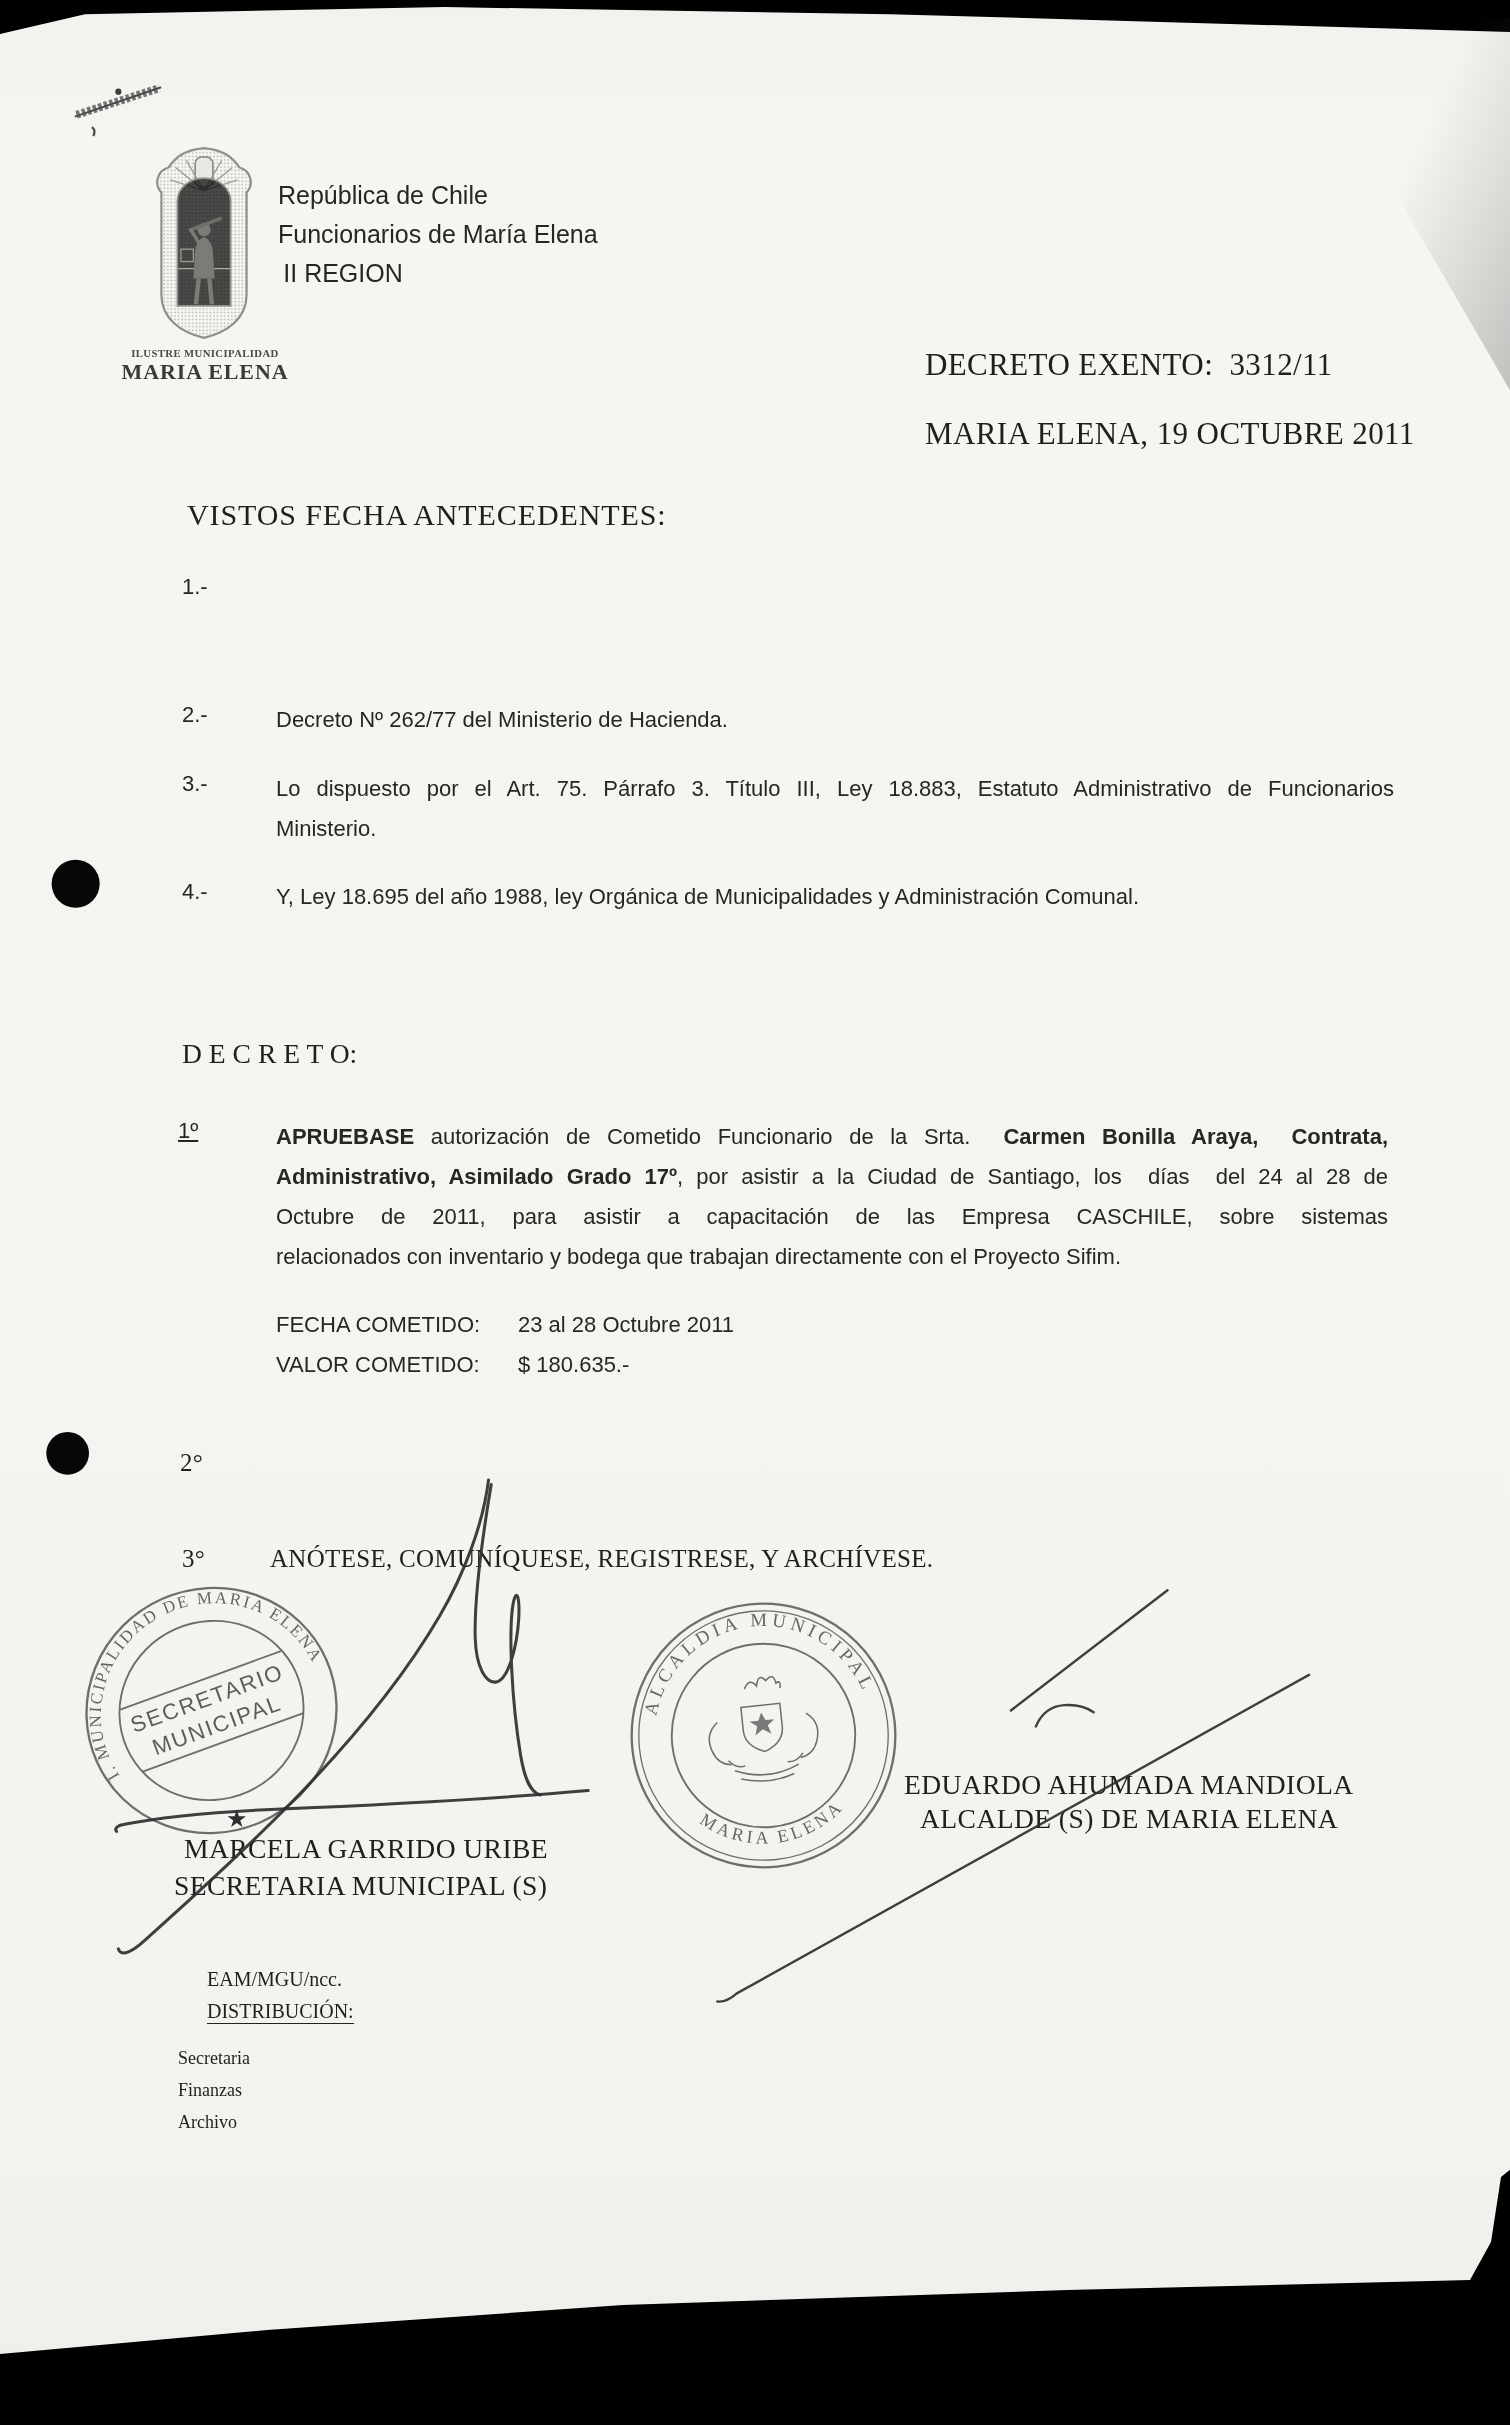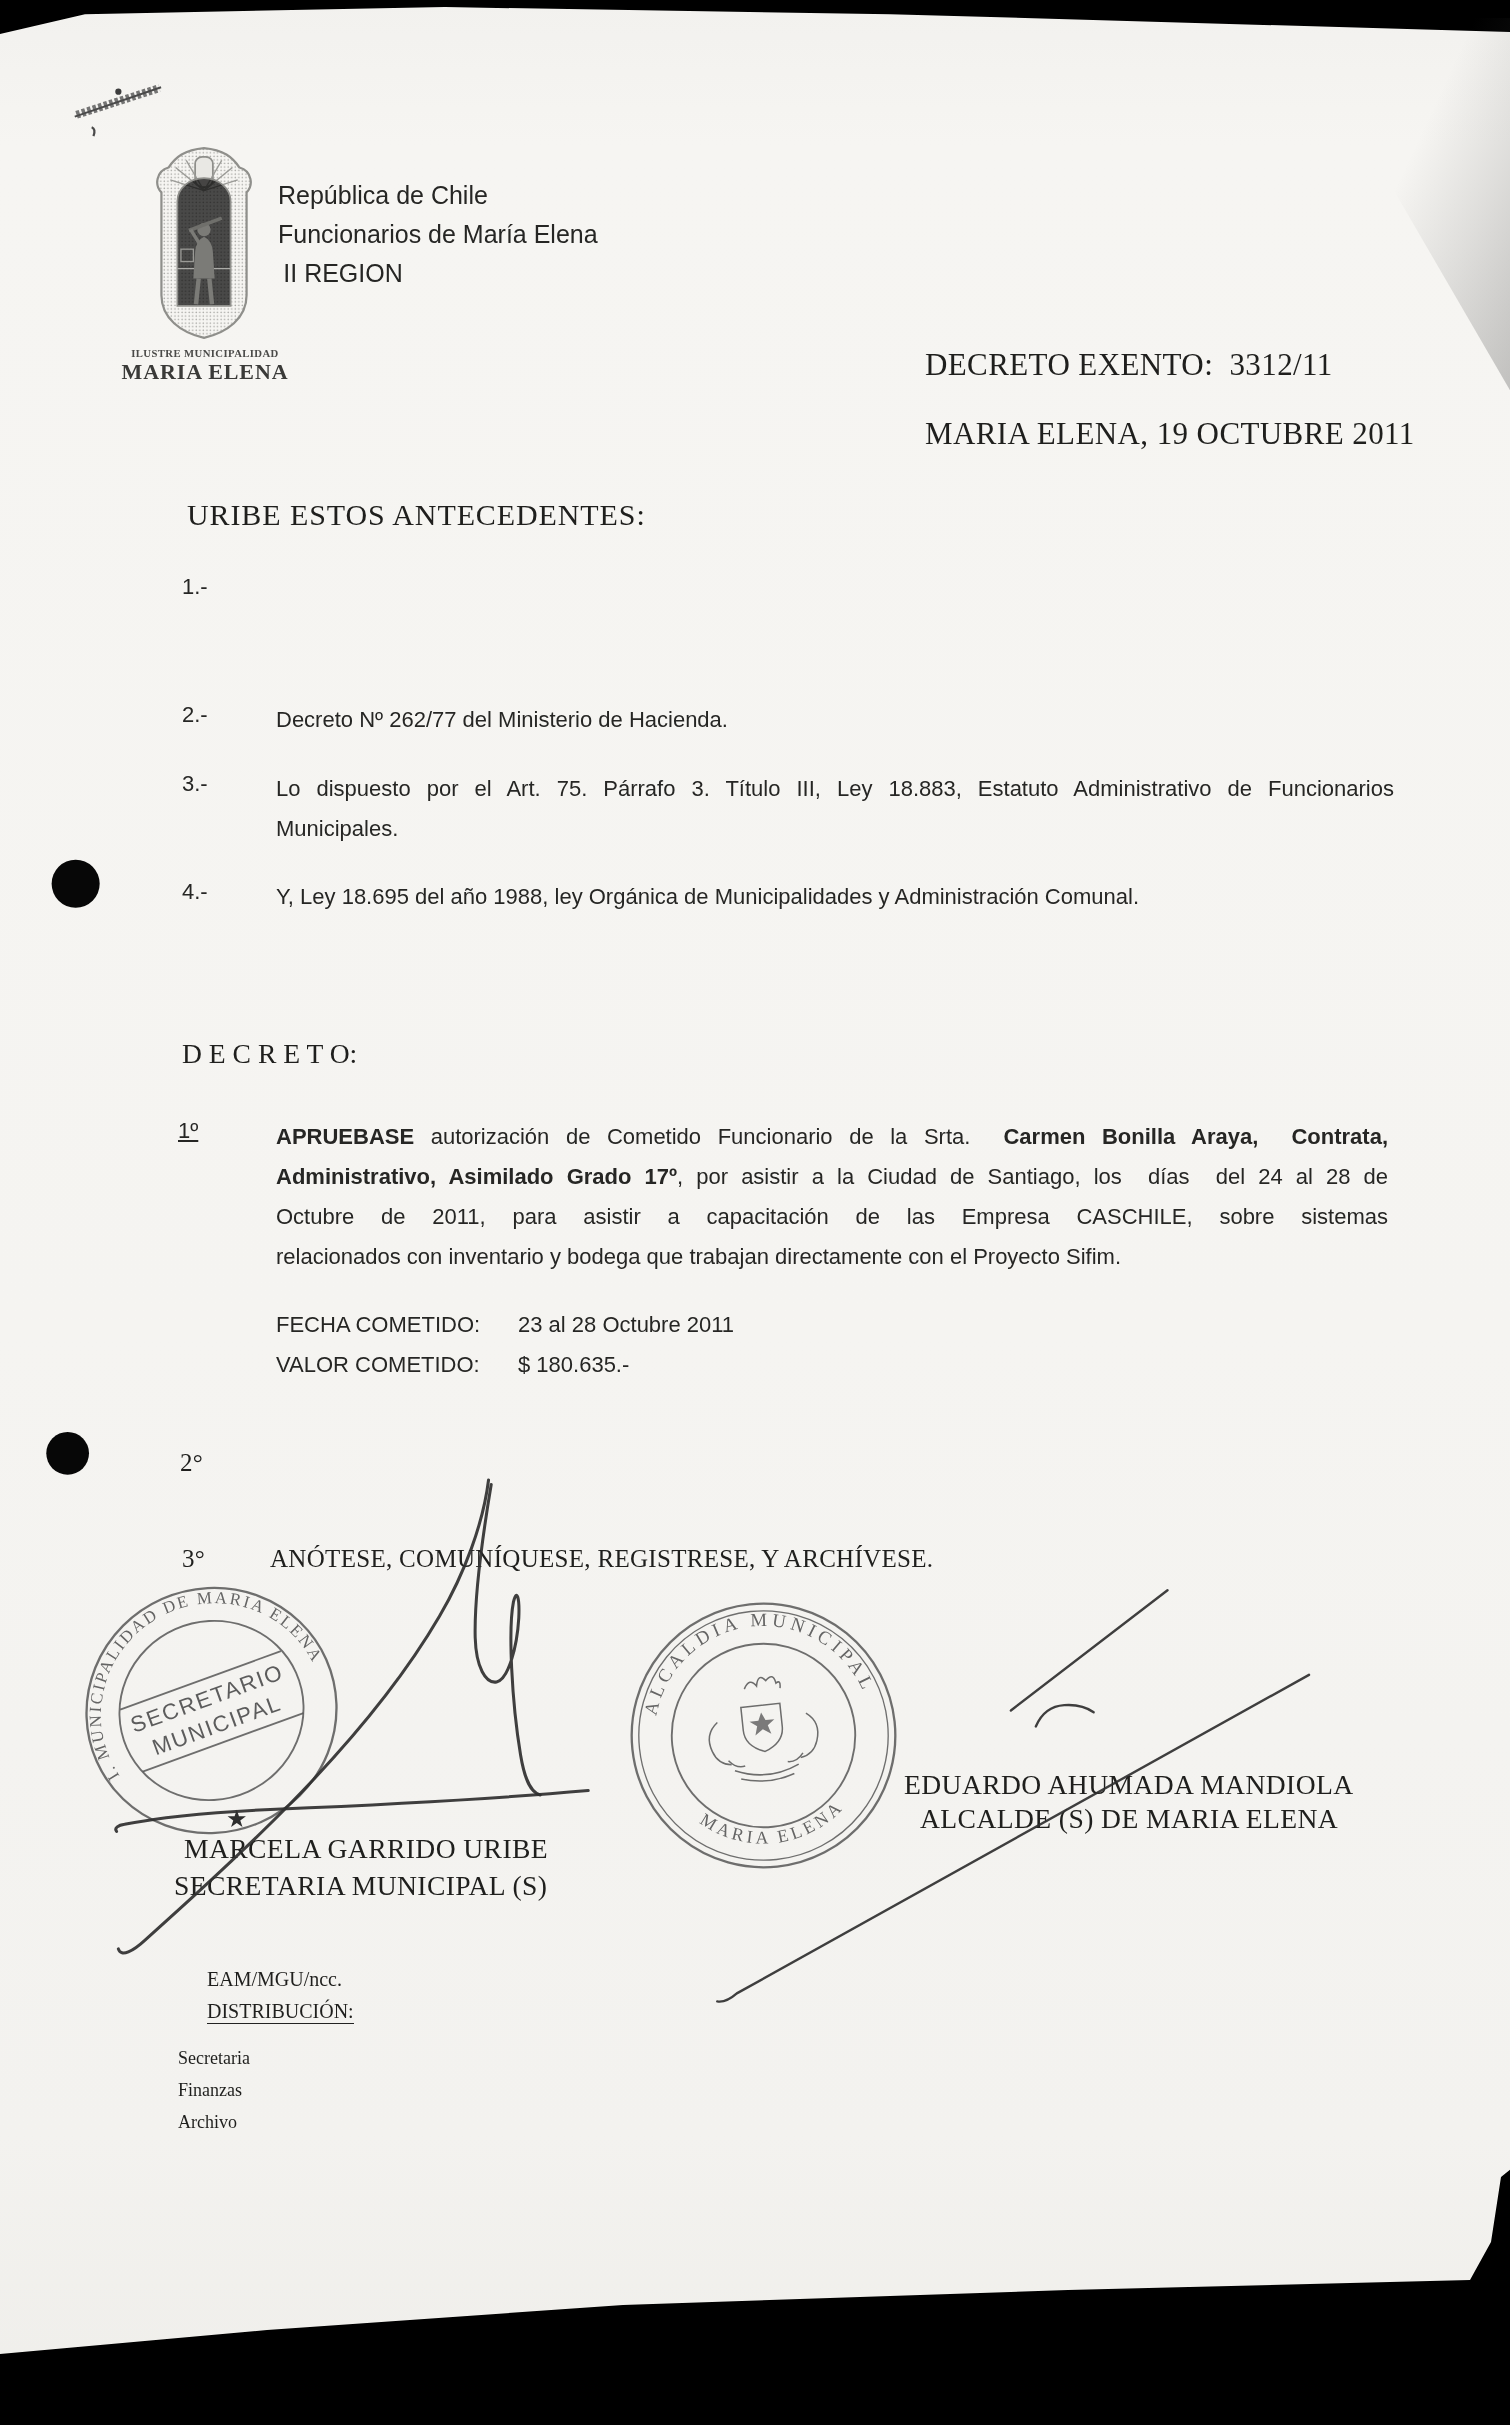--- a/index.html
+++ b/index.html
@@ -82,31 +82,31 @@
 
   <div class="abs" style="left:278px;top:176px;">
     <div class="hdr-line sans">República de Chile</div>
     <div class="hdr-line sans">Funcionarios de María Elena</div>
     <div class="hdr-line sans" style="padding-left:5.3px;">II REGION</div>
   </div>
 
   <div class="abs serif decree-line" style="left:925px;top:347px;">DECRETO EXENTO:&nbsp; 3312/11</div>
   <div class="abs serif decree-line" style="left:925px;top:416px;">MARIA ELENA, 19 OCTUBRE 2011</div>
 
-  <div class="abs serif vistos-title" style="left:187px;top:498px;">URIBE ESTOS ANTECEDENTES:</div>
+  <div class="abs serif vistos-title" style="left:187px;top:498px;">VISTOS FECHA ANTECEDENTES:</div>
 
   <div class="abs item-num sans" style="left:182px;top:574px;">1.-</div>
 
   <div class="abs item-num sans" style="left:182px;top:702px;">2.-</div>
   <div class="abs item-text sans" style="left:276px;top:700px;">Decreto Nº 262/77 del Ministerio de Hacienda.</div>
 
   <div class="abs item-num sans" style="left:182px;top:771px;">3.-</div>
   <div class="abs item-text sans" style="left:276px;top:769px;">
     <div class="jline">Lo dispuesto por el Art. 75. Párrafo 3. Título III, Ley 18.883, Estatuto Administrativo de Funcionarios</div>
-    <div>Municipales.</div>
+    <div>Ministerio.</div>
   </div>
 
   <div class="abs item-num sans" style="left:182px;top:879px;">4.-</div>
   <div class="abs item-text sans" style="left:276px;top:877px;">Y, Ley 18.695 del año 1988, ley Orgánica de Municipalidades y Administración Comunal.</div>
 
   <div class="abs serif decreto-title" style="left:182px;top:1038px;">D E C R E T O:</div>
 
   <div class="abs item-num sans" style="left:178px;top:1118px;text-decoration:underline;">1º</div>
   <div class="abs item-text sans" style="left:276px;top:1117px;width:1112px;">
     <div class="jline"><span class="b">APRUEBASE</span><span> autorización de Cometido Funcionario de la Srta.&nbsp; </span><span class="b">Carmen Bonilla Araya,&nbsp; Contrata,</span></div>

